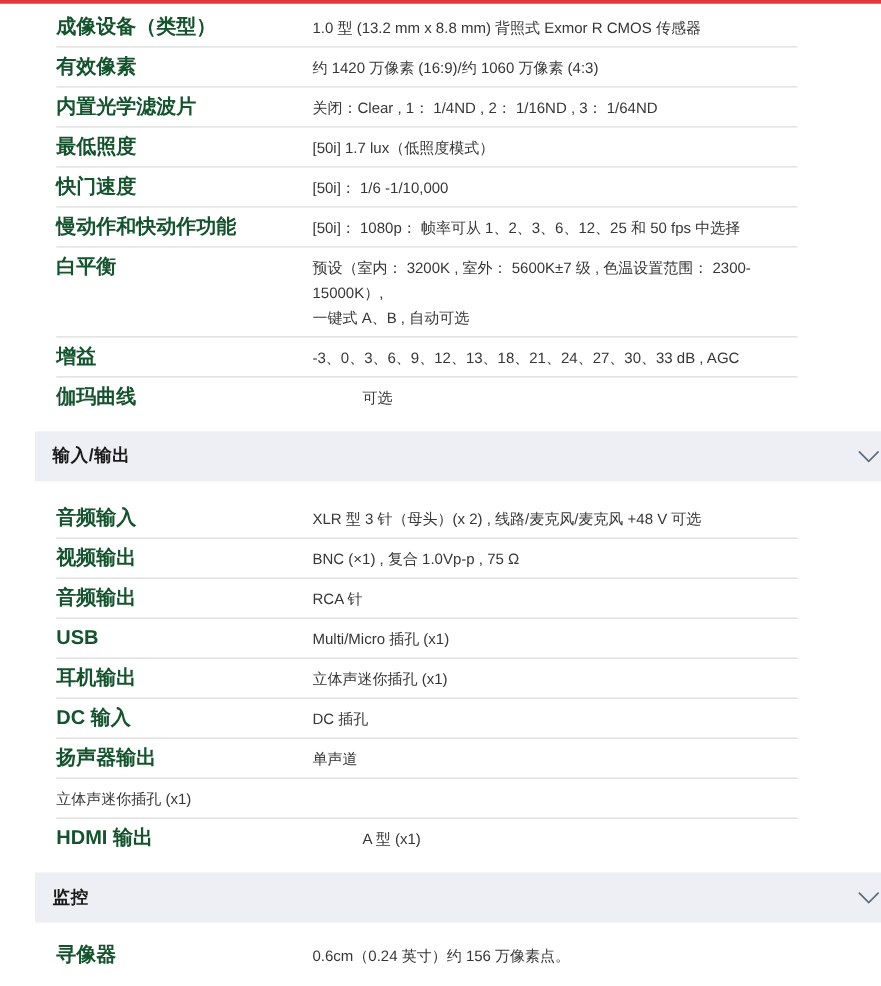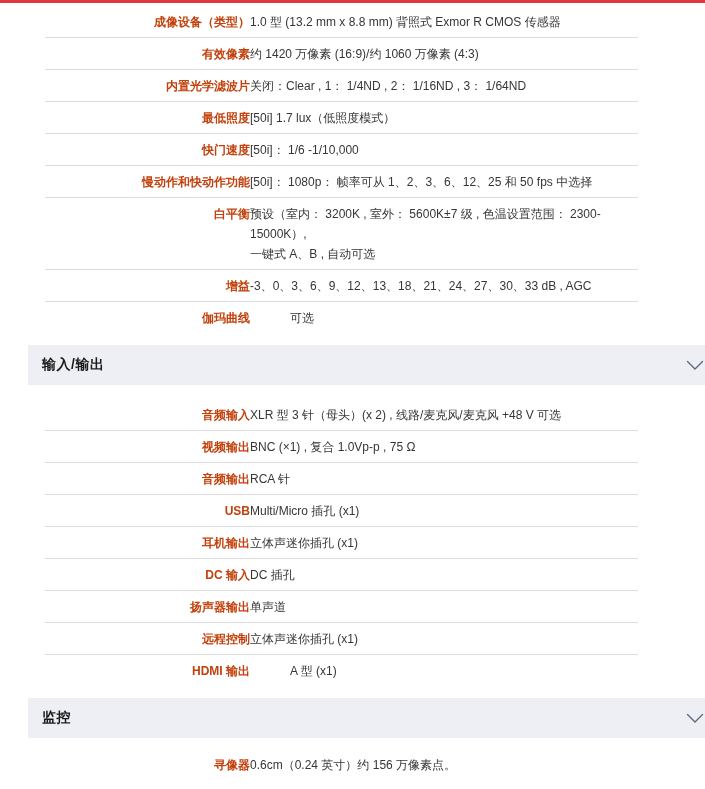--- a/index.html
+++ b/index.html
@@ -10,22 +10,22 @@
   }
   .top-accent{height:3px;width:100%;background:var(--accent,#e2383d);}
   #content{position:relative;}
   .rows{margin:3px 0 0 45px;width:593px;}
   .row{
     display:flex;align-items:flex-start;
     padding:6px 0 5px;border-bottom:1px solid var(--divider,#dcdcdc);
   }
   .row.last{border-bottom:none;gap:40px;}
   .row .label{
-    flex:none;width:205px;font-size:12px;font-weight:bold;
-    color:#c2410c;line-height:20px;text-align:right;
+    flex:none;width:205px;font-size:16px;font-weight:bold;
+    color:#14532d;line-height:20px;
   }
   .row .value{
     flex:1;font-size:12px;color:#363636;line-height:20px;
     white-space:pre-line;
   }
   .sec-header{
     margin:12px 0 14px 28px;width:704px;height:40px;box-sizing:border-box;
     background:var(--headerbg,#edeff4);
     display:flex;align-items:center;justify-content:space-between;
     padding:0 28px 0 14px;cursor:pointer;
@@ -125,21 +125,20 @@
     <div class="label">DC 输入</div>
     <div class="value">DC 插孔</div>
   </div>
 
   <div class="row">
     <div class="label">扬声器输出</div>
     <div class="value">单声道</div>
   </div>
 
   <div class="row">
-    <div class="label">远程控制</div>
     <div class="value">立体声迷你插孔 (x1)</div>
   </div>
 
   <div class="row last">
     <div class="label">HDMI 输出</div>
     <div class="value">A 型 (x1)</div>
   </div>
 </div>
   <div class="sec-header">
     <span class="sec-title">监控</span>

